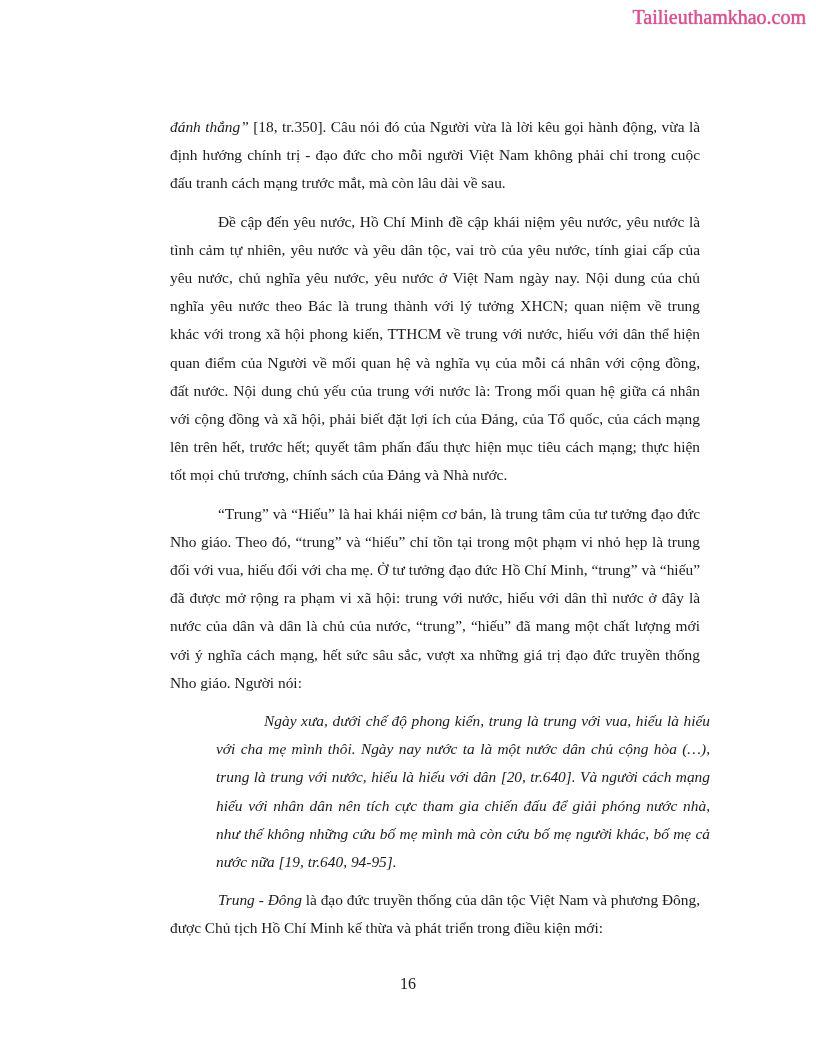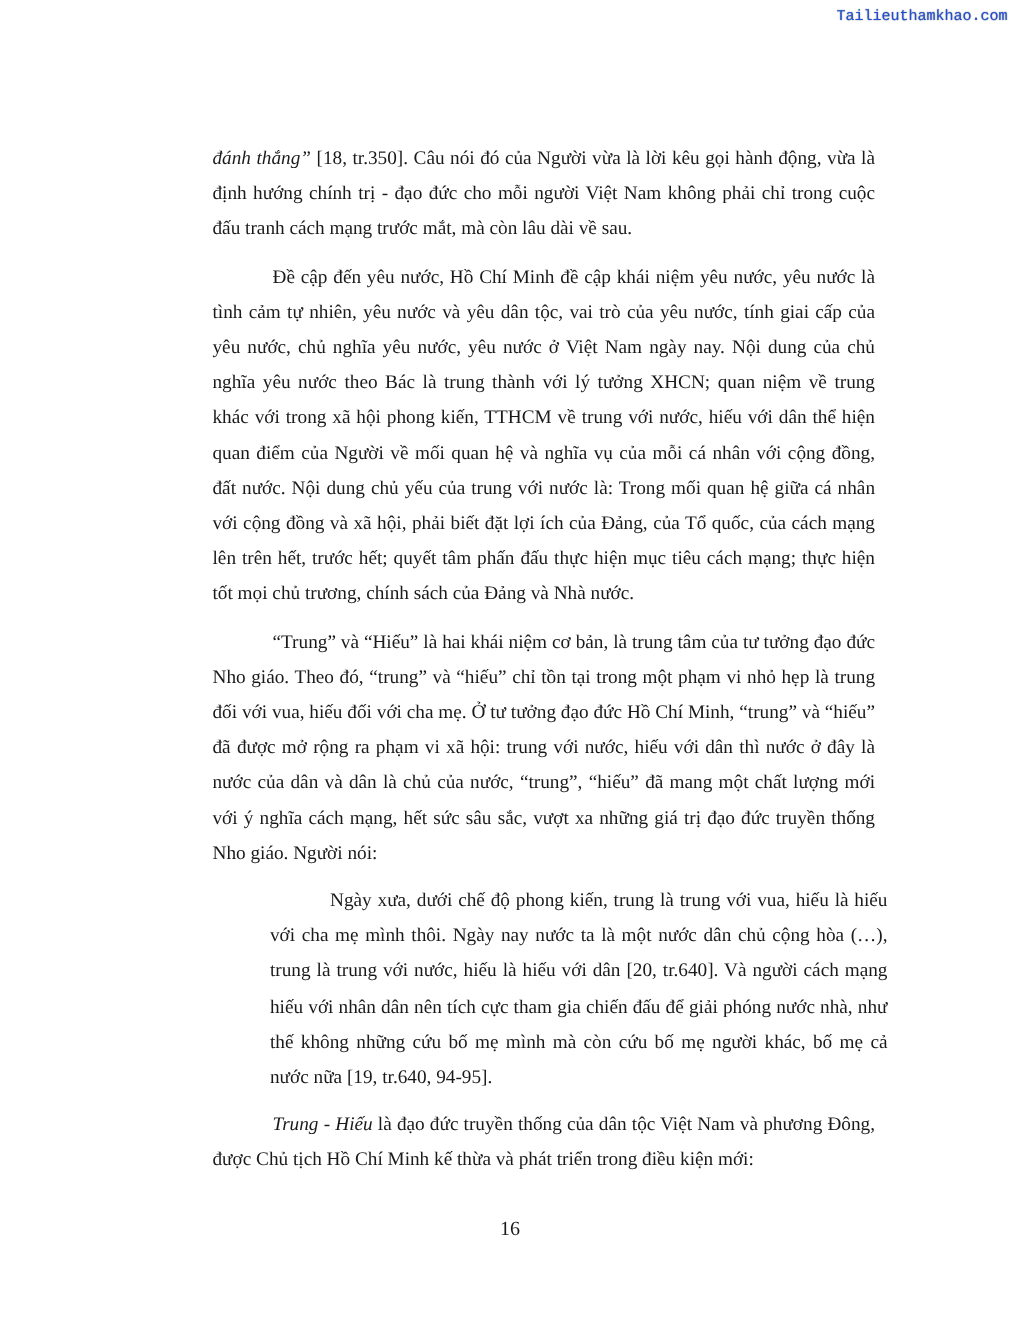--- a/index.html
+++ b/index.html
@@ -2,47 +2,48 @@
 <html><head>
 <meta charset="utf-8">
 <style>
   html, body { margin: 0; padding: 0; }
   body {
     width: 816px; height: 1056px; background: #ffffff; position: relative; overflow: hidden;
     font-family: "Liberation Serif", serif; color: #1a1a1a;
   }
   .watermark {
     position: absolute; top: 6px; right: 10px;
-    font-family: Liberation Mono, monospace; font-size: 12px;
-    color: #1d4ed8;
+    font-family: Liberation Serif, serif; font-size: 20px;
+    color: #ec4899;
     text-shadow: 0 0 1px #9a9a9a, 0 0 1px #9a9a9a;
     letter-spacing: 0px;
   }
   .content {
     position: absolute; left: 160px; top: 103px; width: 550px;
     font-size: 15.4px; line-height: 28.2px; text-align: justify;
   }
   .content p { margin: 10px; }
   .indent { text-indent: 48px; }
   .quote {
     margin: 0 0 0 56px !important;
     text-indent: 48px;
+    font-style: italic;
   }
   em { font-style: italic; }
   .page-number {
     position: absolute; top: 975px; left: 0; width: 816px; text-align: center;
     font-size: 16px; font-family: "Liberation Serif", serif;
   }
 </style>
 </head>
 <body>
 
 <div class="watermark">Tailieuthamkhao.com</div>
 
 <div class="content">
   <p><em>đánh thắng”</em><span> [18, tr.350]. Câu nói đó của Người vừa là lời kêu gọi hành động, vừa là định hướng chính trị - đạo đức cho mỗi người Việt Nam không phải chỉ trong cuộc đấu tranh cách mạng trước mắt, mà còn lâu dài về sau.</span></p>
   <p class="indent">Đề cập đến yêu nước, Hồ Chí Minh đề cập khái niệm yêu nước, yêu nước là tình cảm tự nhiên, yêu nước và yêu dân tộc, vai trò của yêu nước, tính giai cấp của yêu nước, chủ nghĩa yêu nước, yêu nước ở Việt Nam ngày nay. Nội dung của chủ nghĩa yêu nước theo Bác là trung thành với lý tưởng XHCN; quan niệm về trung khác với trong xã hội phong kiến, TTHCM về trung với nước, hiếu với dân thể hiện quan điểm của Người về mối quan hệ và nghĩa vụ của mỗi cá nhân với cộng đồng, đất nước. Nội dung chủ yếu của trung với nước là: Trong mối quan hệ giữa cá nhân với cộng đồng và xã hội, phải biết đặt lợi ích của Đảng, của Tổ quốc, của cách mạng lên trên hết, trước hết; quyết tâm phấn đấu thực hiện mục tiêu cách mạng; thực hiện tốt mọi chủ trương, chính sách của Đảng và Nhà nước.</p>
   <p class="indent">“Trung” và “Hiếu” là hai khái niệm cơ bản, là trung tâm của tư tưởng đạo đức Nho giáo. Theo đó, “trung” và “hiếu” chỉ tồn tại trong một phạm vi nhỏ hẹp là trung đối với vua, hiếu đối với cha mẹ. Ở tư tưởng đạo đức Hồ Chí Minh, “trung” và “hiếu” đã được mở rộng ra phạm vi xã hội: trung với nước, hiếu với dân thì nước ở đây là nước của dân và dân là chủ của nước, “trung”, “hiếu” đã mang một chất lượng mới với ý nghĩa cách mạng, hết sức sâu sắc, vượt xa những giá trị đạo đức truyền thống Nho giáo. Người nói:</p>
   <p class="quote">Ngày xưa, dưới chế độ phong kiến, trung là trung với vua, hiếu là hiếu với cha mẹ mình thôi. Ngày nay nước ta là một nước dân chủ cộng hòa (…), trung là trung với nước, hiếu là hiếu với dân [20, tr.640]. Và người cách mạng hiếu với nhân dân nên tích cực tham gia chiến đấu để giải phóng nước nhà, như thế không những cứu bố mẹ mình mà còn cứu bố mẹ người khác, bố mẹ cả nước nữa [19, tr.640, 94-95].</p>
-  <p class="indent"><em>Trung - Hiếu</em><span> là đạo đức truyền thống của dân tộc Việt Nam và phương Đông, được Chủ tịch Hồ Chí Minh kế thừa và phát triển trong điều kiện mới:</span></p>
+  <p class="indent"><em>Trung - Đông</em><span> là đạo đức truyền thống của dân tộc Việt Nam và phương Đông, được Chủ tịch Hồ Chí Minh kế thừa và phát triển trong điều kiện mới:</span></p>
 </div>
 
 <div class="page-number">16</div>
 
 </body></html>

